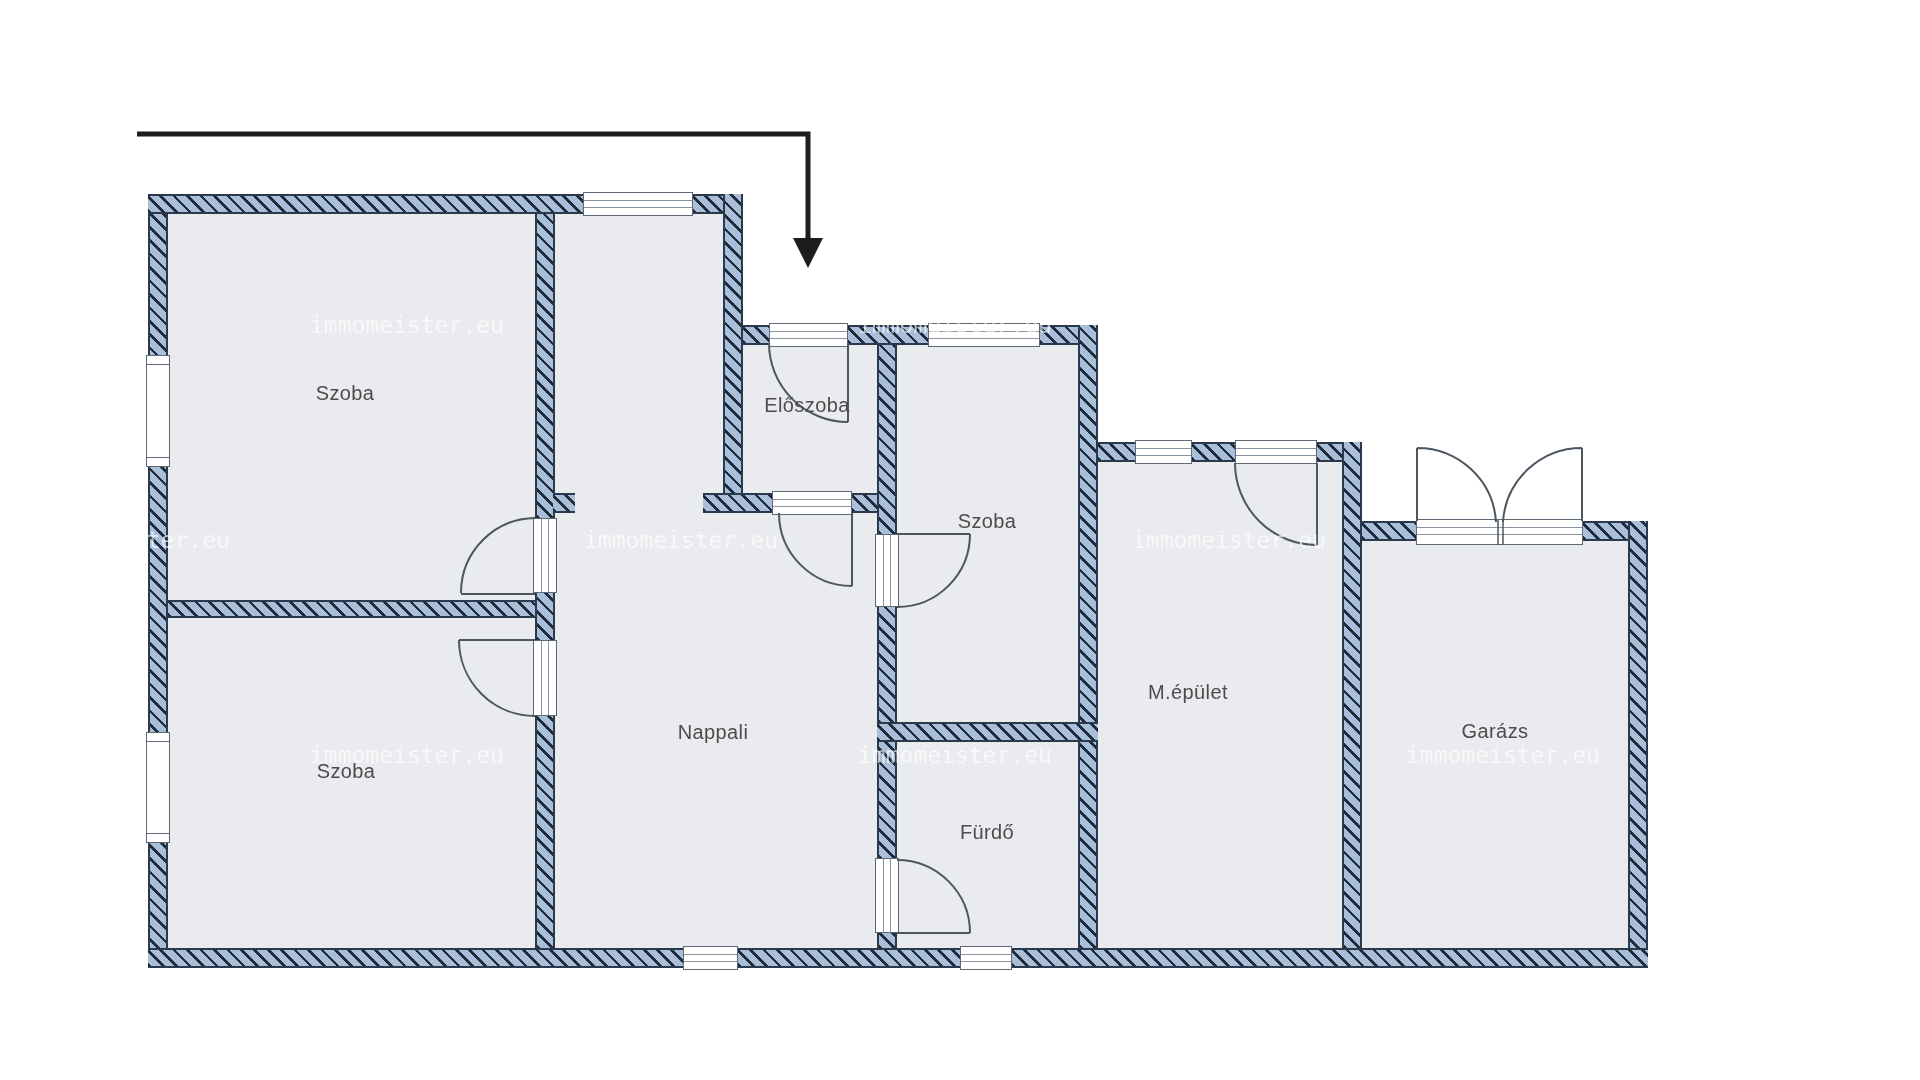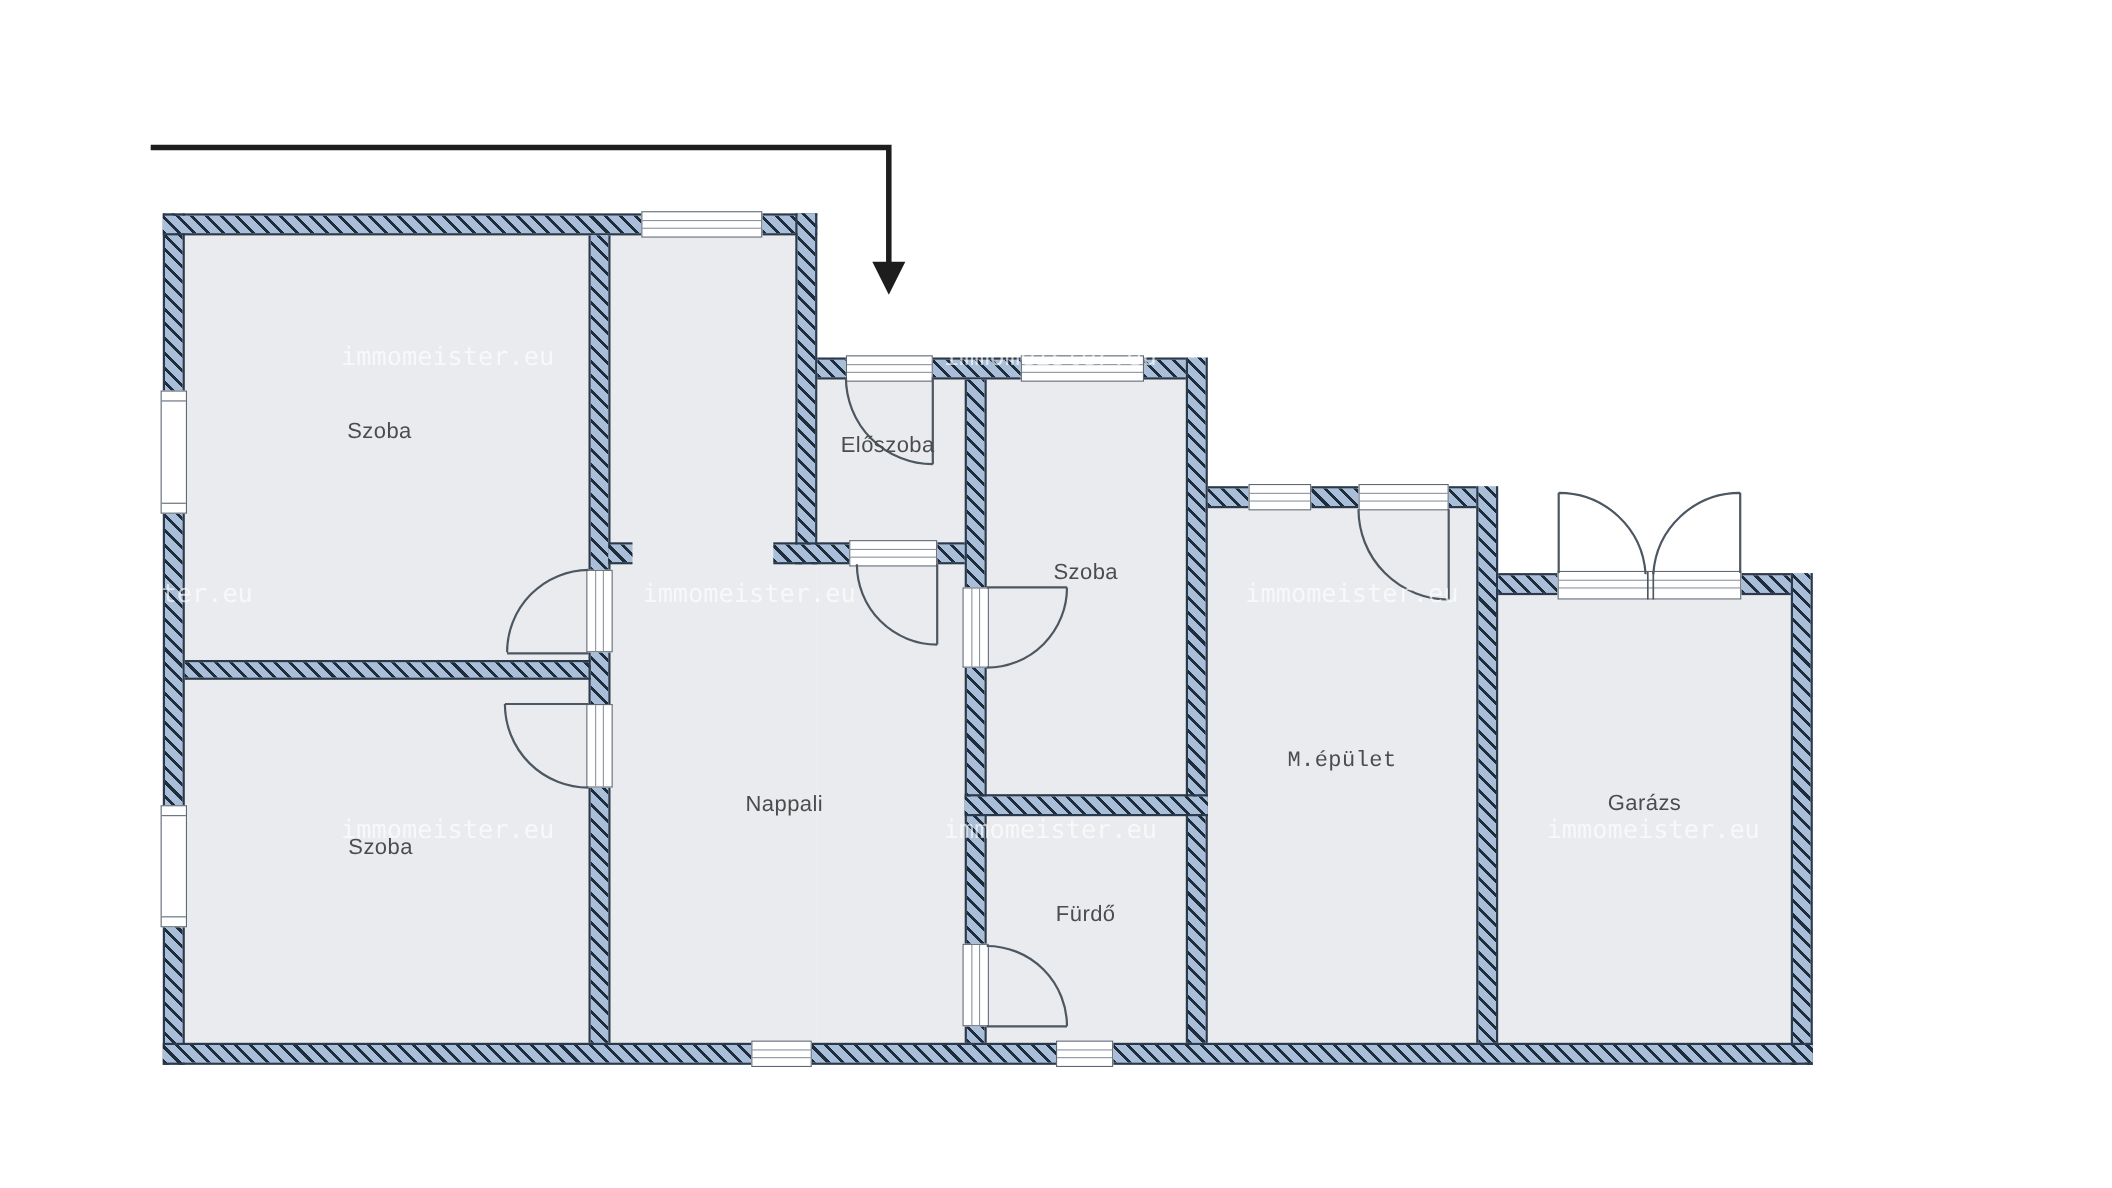--- a/index.html
+++ b/index.html
@@ -123,16 +123,16 @@
   <div class="wm-small" style="left:858px;top:741px;">immomeister.eu</div>
   <div class="wm-small" style="left:1406px;top:741px;">immomeister.eu</div>
 
 
   <div class="room-label" style="left:345px;top:393px;">Szoba</div>
   <div class="room-label" style="left:346px;top:771px;">Szoba</div>
   <div class="room-label" style="left:713px;top:717px;margin-top:15px;">Nappali</div>
   <div class="room-label" style="left:807px;top:405px;">Előszoba</div>
   <div class="room-label" style="left:987px;top:521px;">Szoba</div>
   <div class="room-label" style="left:987px;top:832px;text-align:center;">Fürdő</div>
-  <div class="room-label" style="left:1220px;top:692px;font-family:Liberation Mono, monospace;">M.épület</div>
+  <div class="room-label" style="left:1188px;top:692px;">M.épület</div>
   <div class="room-label" style="left:1495px;top:731px;">Garázs</div>
 
 </div>
 
 </body></html>

